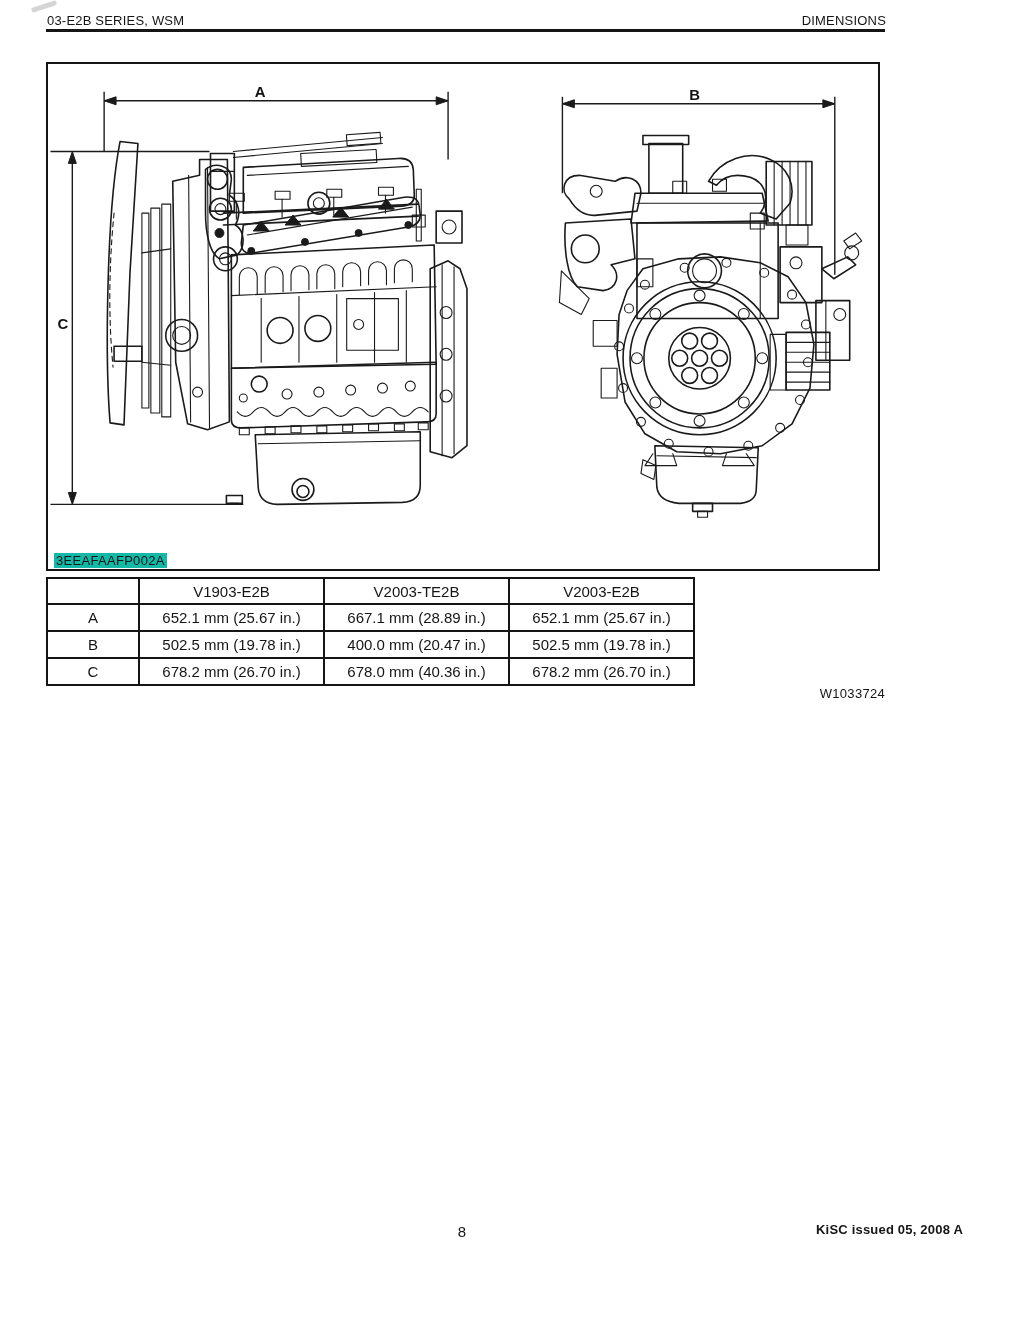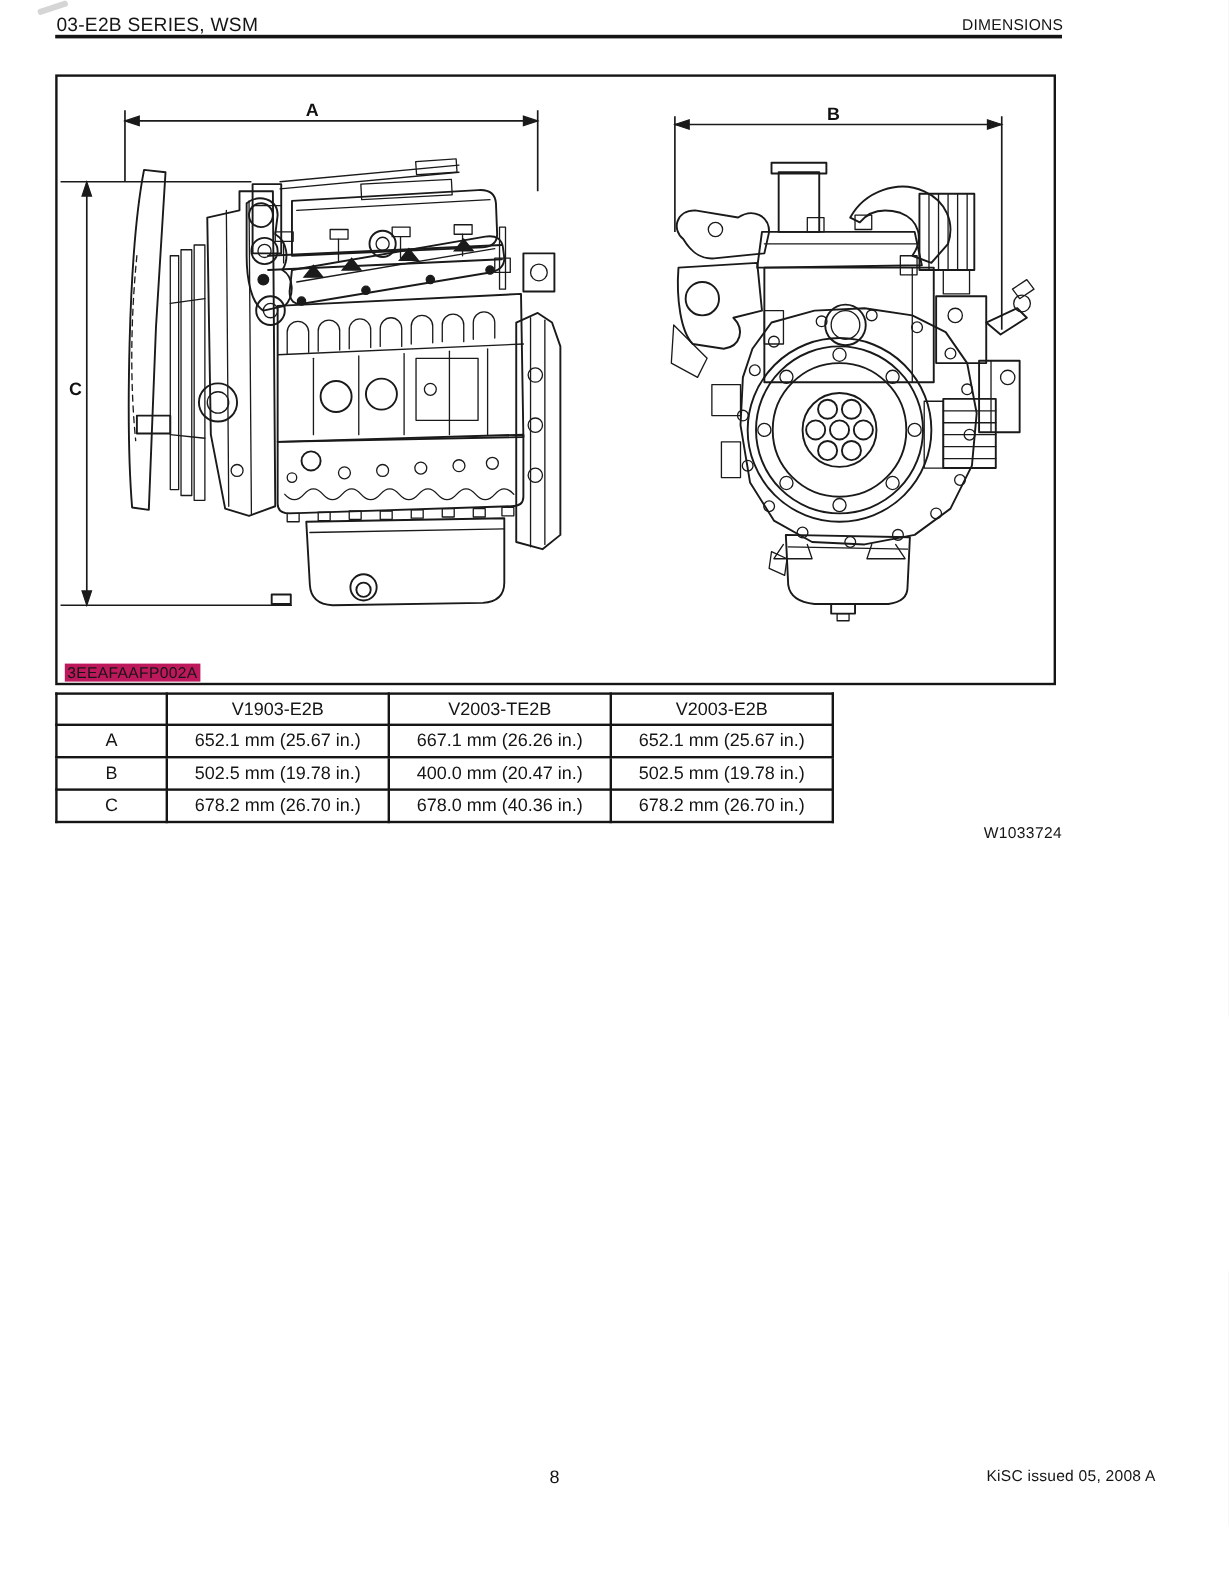--- a/index.html
+++ b/index.html
@@ -1,46 +1,46 @@
 <!DOCTYPE html>
 <html><head>
 <meta charset="utf-8">
 <style>
   html,body { margin:0; padding:0; background:#e8e8e8; }
   .page {
     position:relative; width:1024px; height:1326px; background:#ffffff;
     font-family:"Liberation Sans", sans-serif; color:#151515; overflow:hidden;
     margin:0 auto;
   }
-  .hdr-left  { position:absolute; left:47px;  top:13px; font-size:16px; letter-spacing:.2px; white-space:nowrap; }
+  .hdr-left  { position:absolute; left:47px;  top:13px; font-size:13px; letter-spacing:.2px; white-space:nowrap; }
   .hdr-right { position:absolute; right:138px; top:13px; font-size:13px; letter-spacing:.2px; white-space:nowrap; }
   .hdr-rule  { position:absolute; left:46px; top:29px; width:839px; height:3px; background:#151515; }
   .smudge { position:absolute; left:31px; top:4px; width:26px; height:5px; background:#b9b9b9; transform:rotate(-18deg); border-radius:2px; opacity:.6; }
 
   .figure-box {
     position:absolute; left:46px; top:62px; width:834px; height:509px;
     border:2px solid #151515; box-sizing:border-box; background:#fff;
   }
   .figure-box svg { position:absolute; left:0; top:0; }
-  .figure-caption { position:absolute; left:6px; bottom:1px; font-size:13px; letter-spacing:.3px; background:#be185d; padding:0 2px; }
+  .figure-caption { position:absolute; left:6px; bottom:1px; font-size:13px; letter-spacing:.3px; background:#14b8a6; padding:0 2px; }
 
   table.dim-table {
     position:absolute; left:46px; top:577px; border-collapse:collapse; table-layout:fixed;
     font-size:15px; color:#151515; background:#fff;
   }
   .dim-table th, .dim-table td {
     border:2px solid #151515; text-align:center; vertical-align:middle;
     padding:0; font-weight:400; white-space:nowrap;
   }
   .dim-table th { height:24px; }
   .dim-table td { height:25px; }
 
   .ref-number  { position:absolute; right:139px; top:686px; font-size:13px; letter-spacing:.3px;text-align:right; }
   .page-number { position:absolute; left:445px; top:1223px; width:34px; text-align:center; font-size:15px; }
-  .footer-note { position:absolute; right:61px; top:1222px; font-size:13px; font-weight:400; letter-spacing:.2px; white-space:nowrap;text-align:center; }
+  .footer-note { position:absolute; right:61px; top:1222px; font-size:13px; font-weight:700; letter-spacing:.2px; white-space:nowrap;text-align:center; }
 
   .ink  { stroke:#1a1a1a; fill:none; stroke-width:1.6; stroke-linejoin:round; stroke-linecap:round; }
   .ink2 { stroke:#1a1a1a; fill:none; stroke-width:1.1; stroke-linejoin:round; stroke-linecap:round; }
   .inkf { stroke:#1a1a1a; fill:#1a1a1a; stroke-width:1; }
   .dim  { stroke:#1a1a1a; fill:none; stroke-width:1.4; }
   .dimlabel { font-family:"Liberation Sans",sans-serif; font-size:15px; font-weight:700; fill:#111; }
 </style>
 </head>
 <body>
 
@@ -366,21 +366,21 @@
     <tbody>
         <tr>
       <th></th>
       <th>V1903-E2B</th>
       <th>V2003-TE2B</th>
       <th>V2003-E2B</th>
     </tr>
     <tr>
       <td>A</td>
       <td>652.1 mm (25.67 in.)</td>
-      <td>667.1 mm (26.26 in.)</td>
+      <td>667.1 mm (28.89 in.)</td>
       <td>652.1 mm (25.67 in.)</td>
     </tr>
     <tr>
       <td>B</td>
       <td>502.5 mm (19.78 in.)</td>
       <td>400.0 mm (20.47 in.)</td>
       <td>502.5 mm (19.78 in.)</td>
     </tr>
     <tr>
       <td>C</td>

